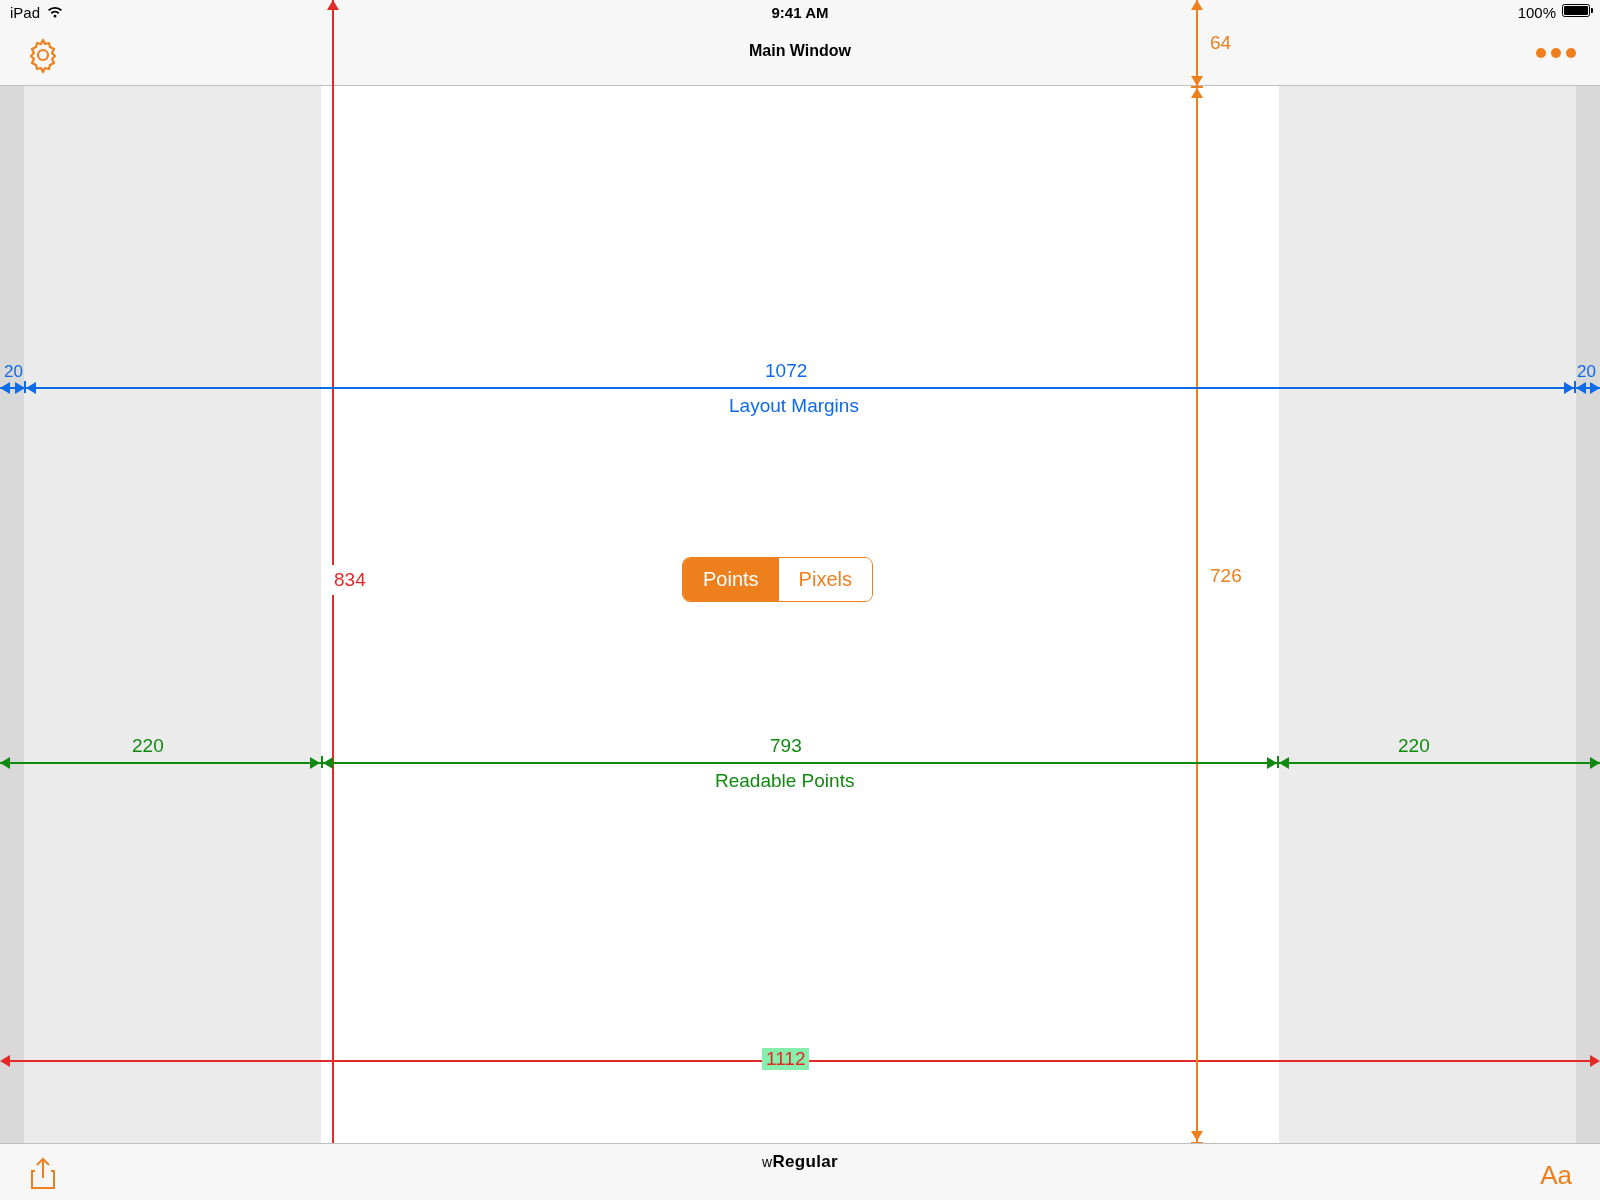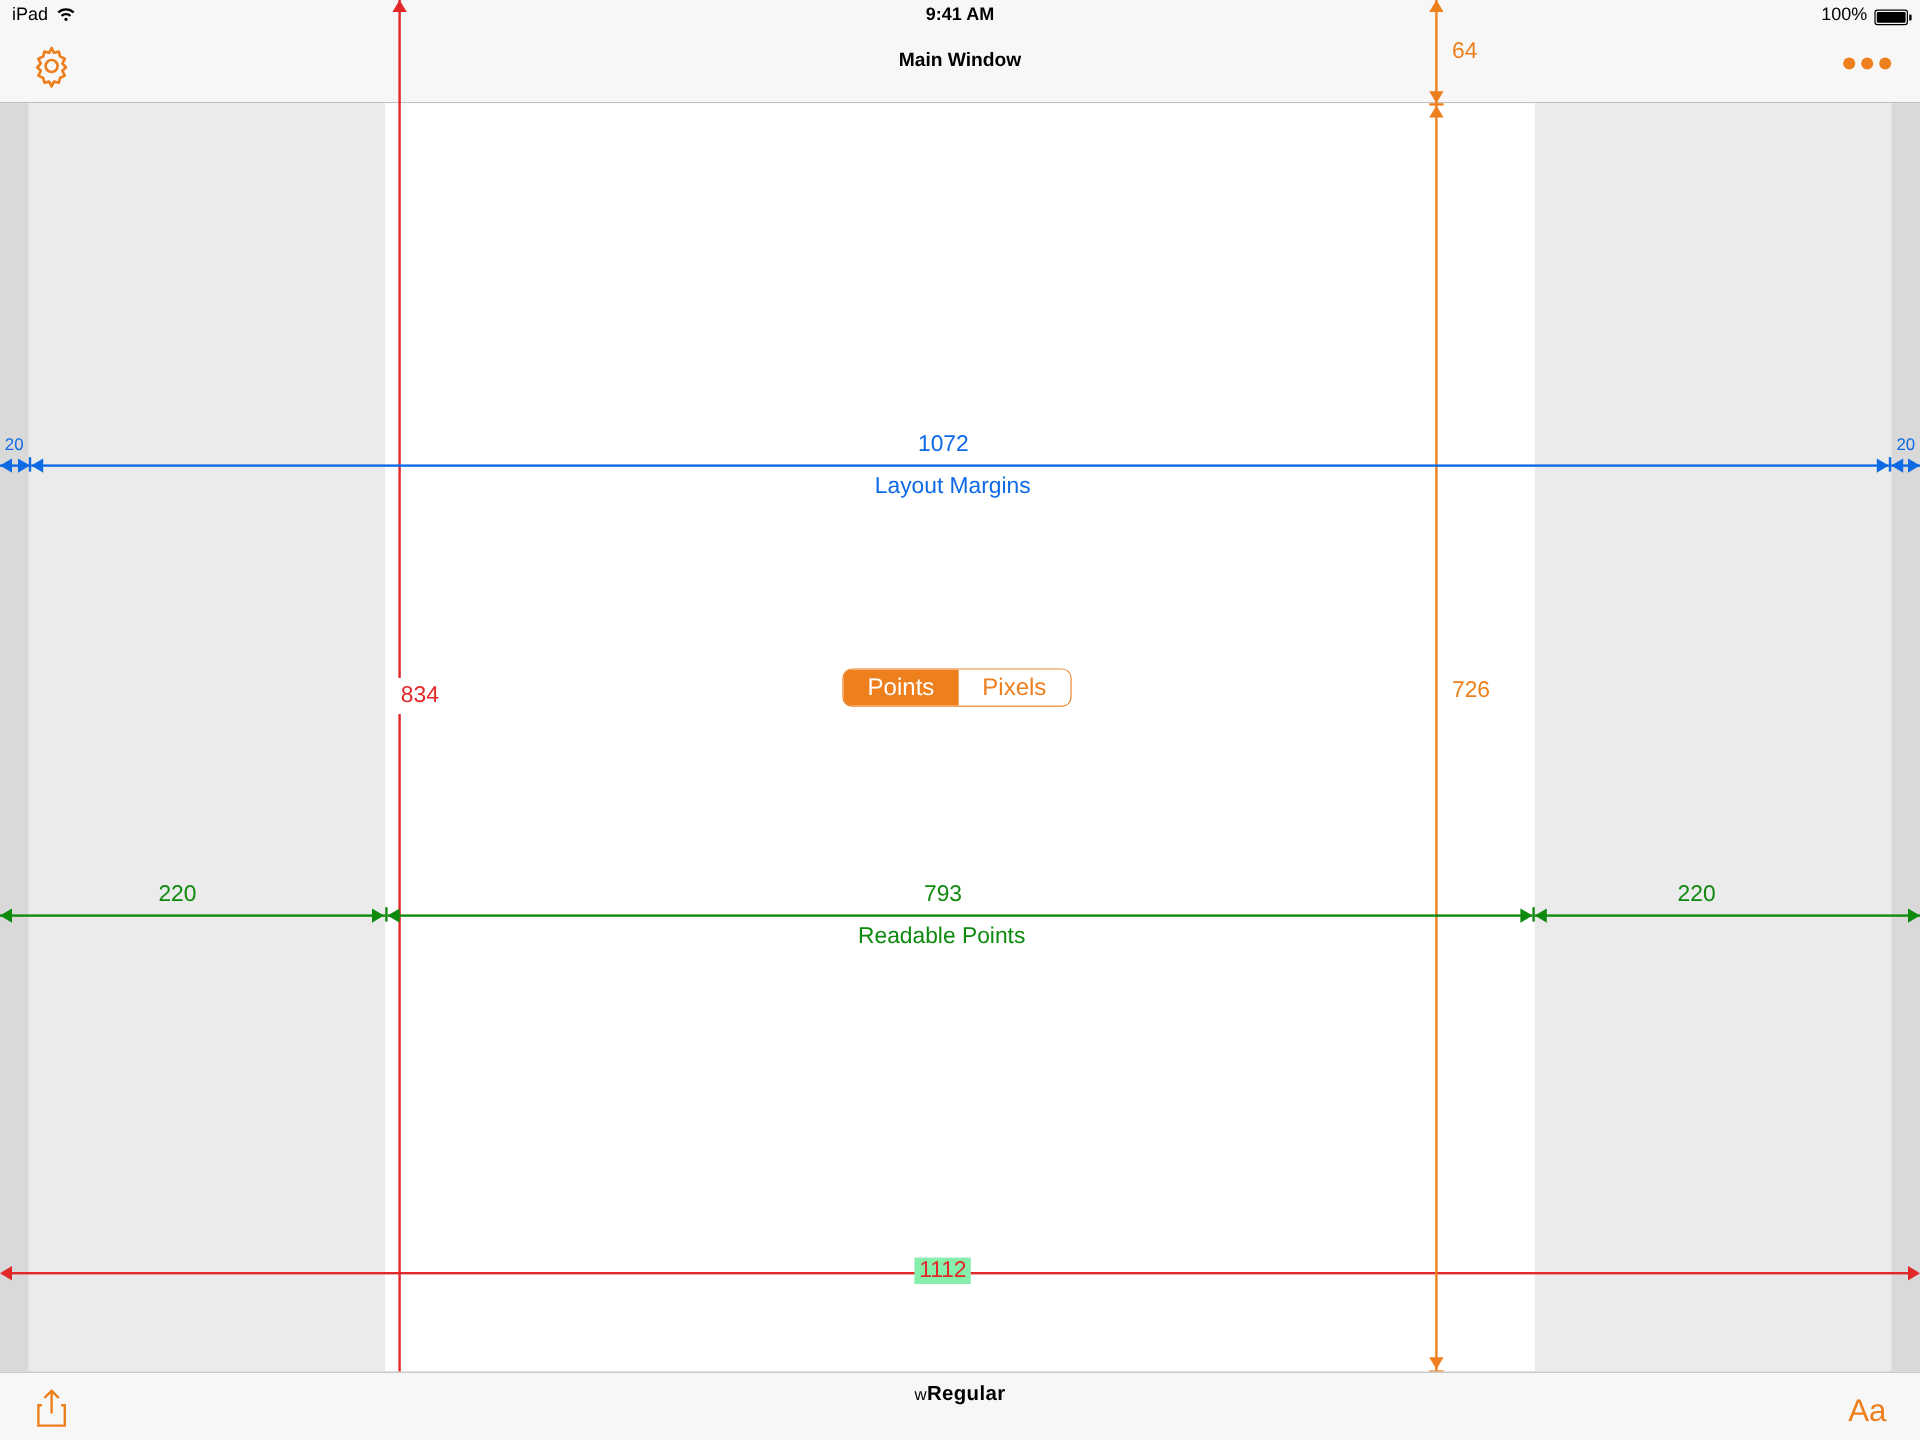--- a/index.html
+++ b/index.html
@@ -12,21 +12,21 @@
     --toolbar:#f7f7f7;
     --hair:#bfbfbf;
   }
   *{box-sizing:border-box;}
   html,body{margin:0;padding:0;width:100%;height:100%;font-family:-apple-system,Helvetica,Arial,sans-serif;}
   body{width:1600px;height:1200px;overflow:hidden;position:relative;}
 
   
   .status-bar{position:absolute;left:0;top:0;width:1600px;height:24px;background:var(--toolbar);display:flex;align-items:center;justify-content:space-between;font-size:15px;padding:0 10px;}
   .status-left{display:flex;align-items:center;gap:6px;}
-  .status-right{display:flex;align-items:flex-end;gap:6px;}
+  .status-right{display:flex;align-items:flex-start;gap:6px;}
   .status-time{position:absolute;left:0;width:1600px;text-align:center;font-weight:600;}
   .wifi-icon{width:18px;height:14px;position:relative;}
   .wifi-icon svg{width:18px;height:14px;}
   .battery{width:28px;height:13px;border:1.4px solid #000;border-radius:2.5px;position:relative;}
   .battery::after{content:"";position:absolute;right:-4px;top:3px;width:2.5px;height:5px;background:#000;border-radius:0 1px 1px 0;}
   .battery-fill{position:absolute;left:1px;top:1px;bottom:1px;right:1px;background:#000;border-radius:1px;}
 
   
   .nav-bar{position:absolute;left:0;top:24px;width:1600px;height:62px;background:var(--toolbar);border-bottom:1px solid var(--hair);}
   .nav-title{position:absolute;width:100%;text-align:center;top:18px;font-size:16px;font-weight:600;color:#000;}
@@ -49,21 +49,21 @@
   .size-class{position:absolute;width:100%;text-align:center;top:8px;font-size:17px;letter-spacing:0.3px;}
   .size-class .prefix{font-weight:300;font-size:14px;}
   .size-class .val{font-weight:700;}
 
   
   .dim{position:absolute;font-size:19px;font-weight:400;white-space:nowrap;}
   .dim.blue{color:var(--blue);}
   .dim.green{color:var(--green);}
   .dim.red{color:var(--red);}
   .dim.orange{color:var(--orange);}
-  .dim-small{font-size:14px;}
+  .dim-small{font-size:17px;}
 
   
   .line{position:absolute;}
   .hline{height:0;border-top:2px solid;}
   .vline{width:0;border-left:2px solid;}
   .blue-line{border-color:var(--blue);}
   .green-line{border-color:var(--green);}
   .red-line{border-color:var(--red);}
   .orange-line{border-color:var(--orange);}
 
@@ -73,21 +73,21 @@
   .arrow-r{border-top:6px solid transparent;border-bottom:6px solid transparent;border-left:10px solid;}
   .arrow-u{border-left:6px solid transparent;border-right:6px solid transparent;border-bottom:10px solid;}
   .arrow-d{border-left:6px solid transparent;border-right:6px solid transparent;border-top:10px solid;}
 
   
   .tick{position:absolute;background:currentColor;}
   .tick-v{width:2px;height:12px;}
   .tick-h{width:12px;height:2px;}
 
   
-  .seg{position:absolute;left:702px;top:557px;display:flex;border:1.5px solid var(--orange);border-radius:8px;overflow:hidden;height:32px;}
+  .seg{position:absolute;left:682px;top:557px;display:flex;border:1.5px solid var(--orange);border-radius:8px;overflow:hidden;height:45px;}
   .seg button{border:none;background:#fff;color:var(--orange);font-size:20px;padding:0 20px;cursor:pointer;font-family:inherit;}
   .seg button.selected{background:var(--orange);color:#fff;}
 
 </style>
 </head>
 <body>
 
 <div class="status-bar">
   <div class="status-left">
     <span>iPad</span>

